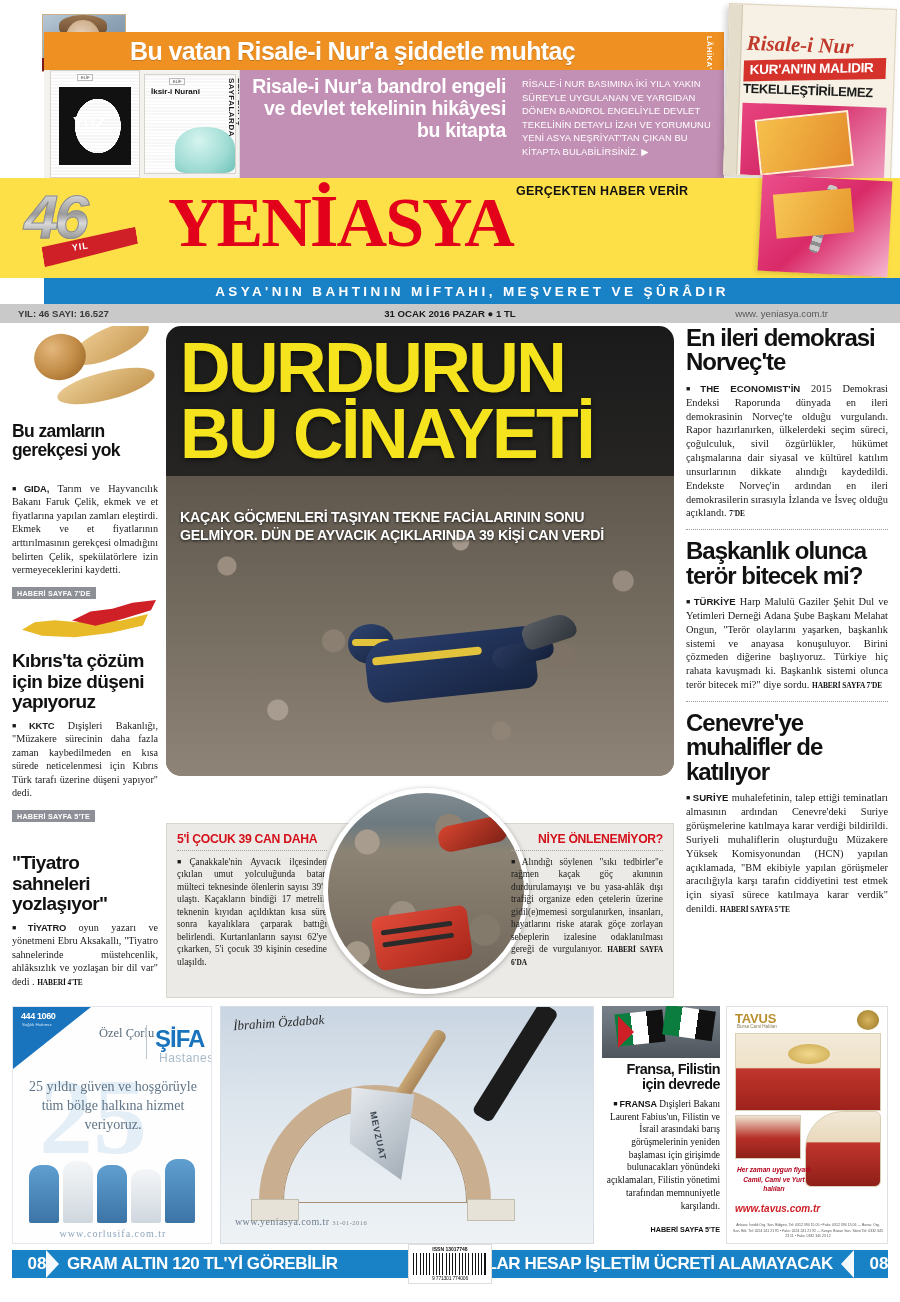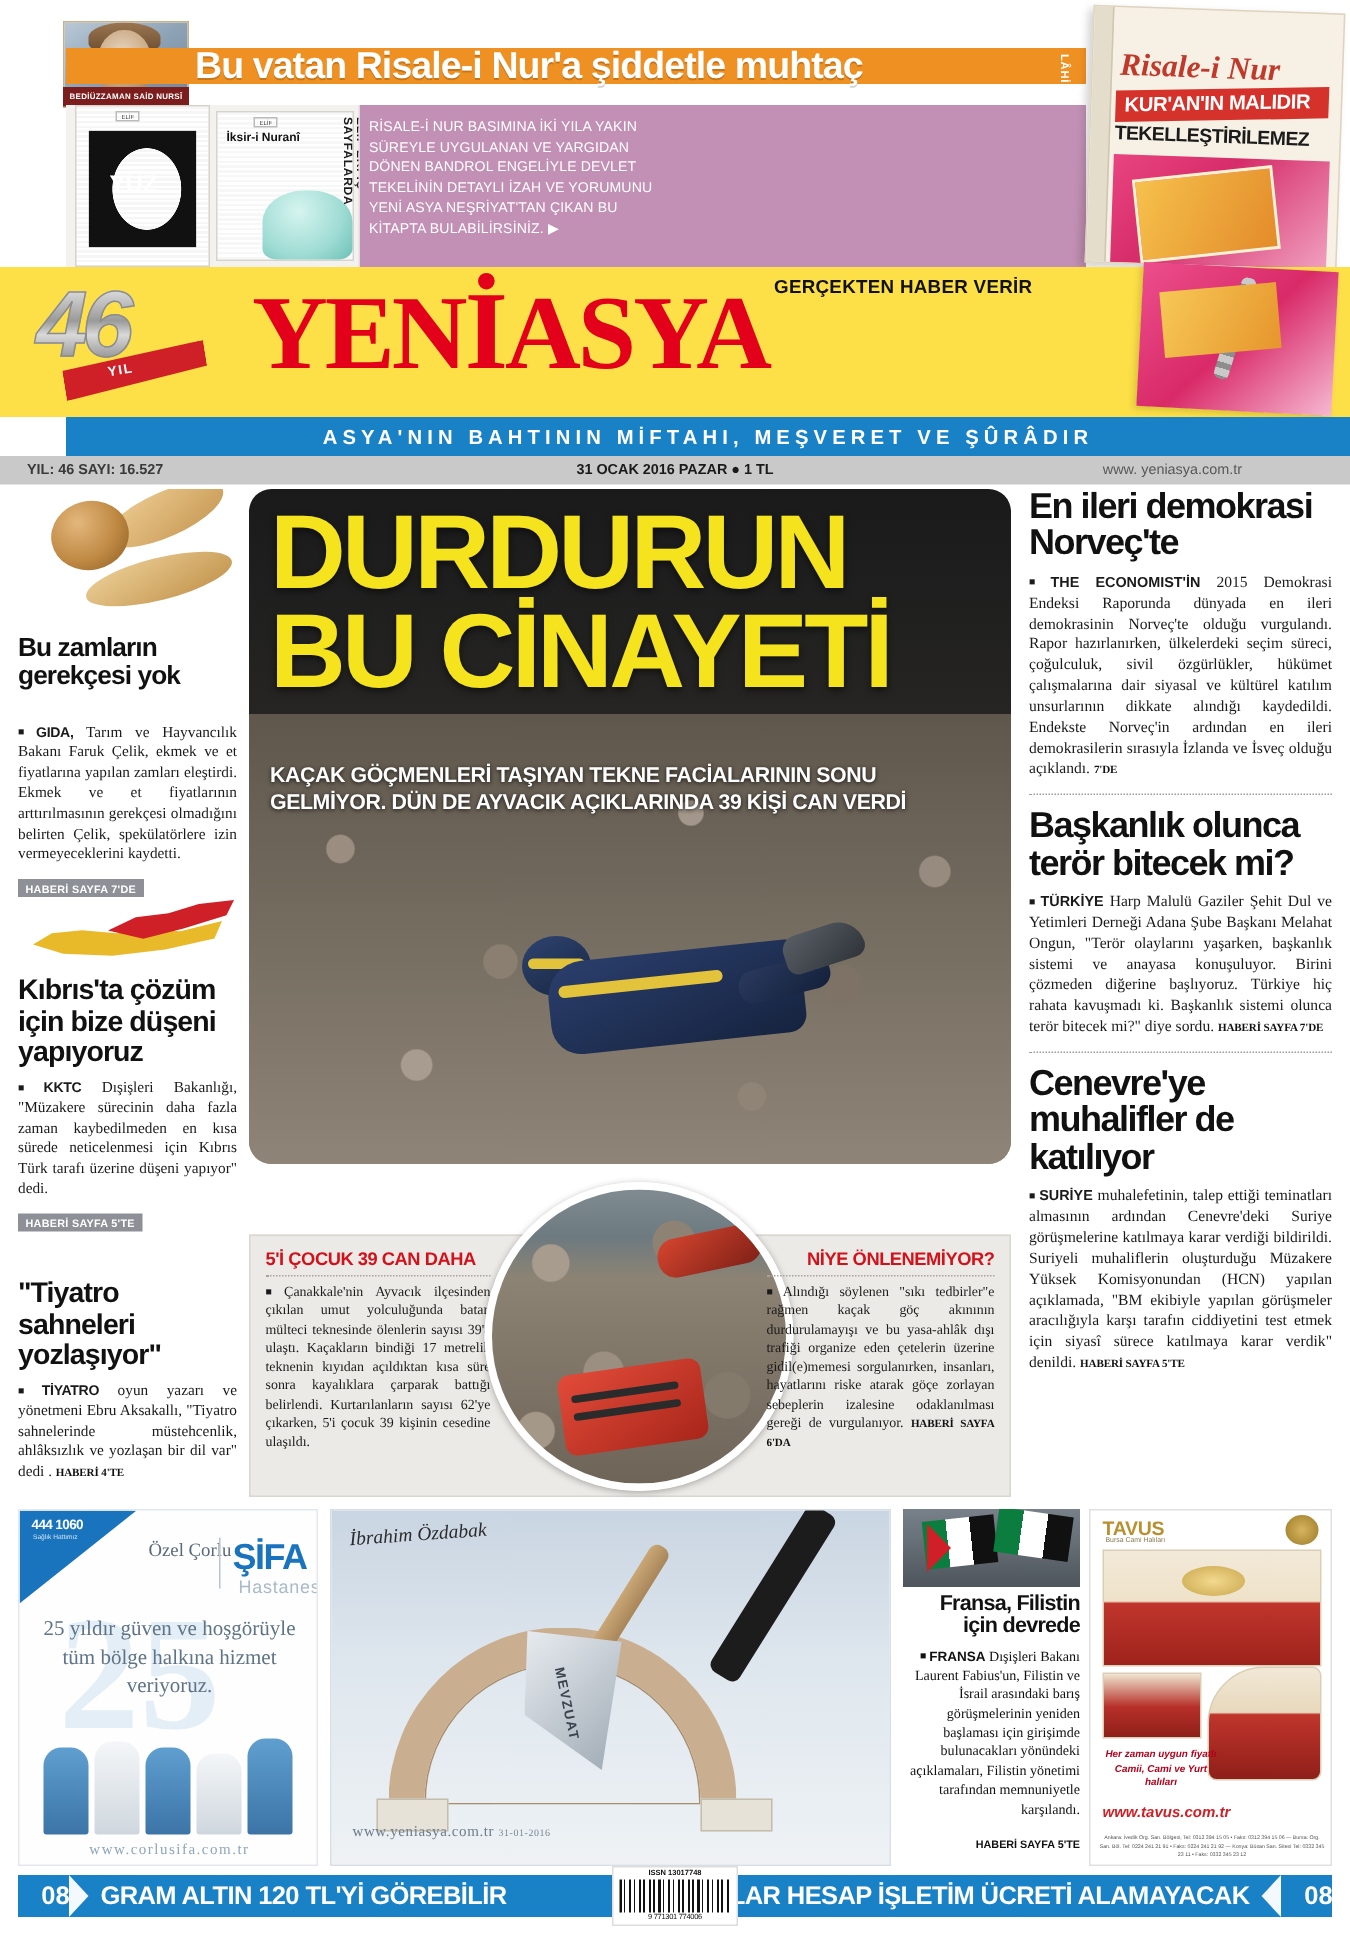--- a/index.html
+++ b/index.html
@@ -6,21 +6,21 @@
   * { margin:0; padding:0; box-sizing:border-box; }
   html,body { background:#ffffff; }
   body {
     width:900px; height:1302px; position:relative; overflow:hidden;
     font-family:"Liberation Sans", sans-serif; color:#111;
   }
 
   
   .promo { position:absolute; left:0; top:0; width:900px; height:178px; }
   .promo-orangebar {
-    position:absolute; left:44px; top:32px; width:680px; height:24px;
+    position:absolute; left:44px; top:32px; width:680px; height:38px;
     background:#ef9023; display:flex; align-items:center;
   }
   .promo-orangebar .ptitle {
     color:#ffffff; font-weight:bold; font-size:25px; letter-spacing:-0.6px;
     margin-left:86px; white-space:nowrap;
     text-shadow:0 1px 0 rgba(0,0,0,.18);
   }
   .lahika {
     position:absolute; right:10px; top:4px; color:#fff; font-size:7.5px;
     font-weight:bold; letter-spacing:.5px;
@@ -376,20 +376,21 @@
       </div>
       <div class="clip-b">
         <div class="hdr">ELİF</div>
         <div class="iksir">İksir-i Nuranî</div>
         <div class="praying"></div>
       </div>
       <div class="elif-vert">ELİF EKİ İÇ SAYFALARDA</div>
     </div>
 
     <div class="promo-pink">
+      <div class="big">Risale-i Nur'a bandrol engeli ve devlet tekelinin hikâyesi bu kitapta</div>
       <div class="small">RİSALE-İ NUR BASIMINA İKİ YILA YAKIN SÜREYLE UYGULANAN VE YARGIDAN DÖNEN BANDROL ENGELİYLE DEVLET TEKELİNİN DETAYLI İZAH VE YORUMUNU YENİ ASYA NEŞRİYAT'TAN ÇIKAN BU KİTAPTA BULABİLİRSİNİZ. ▶</div>
     </div>
   </div>
 
   <div class="book">
     <div class="spine"></div>
     <div class="bt">Risale-i Nur</div>
     <div class="redband">
         <span>KUR'AN'IN MALIDIR</span>
       </div>

